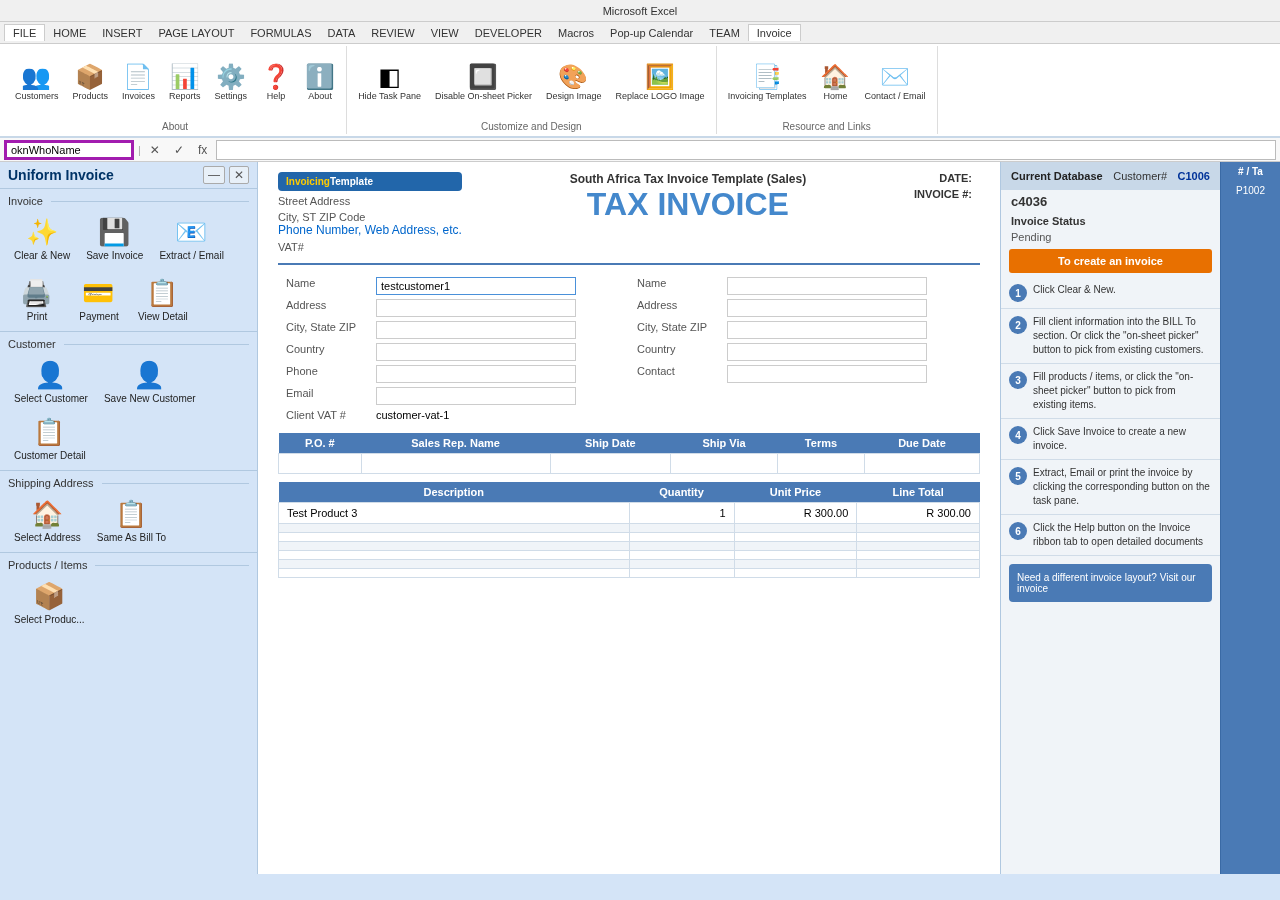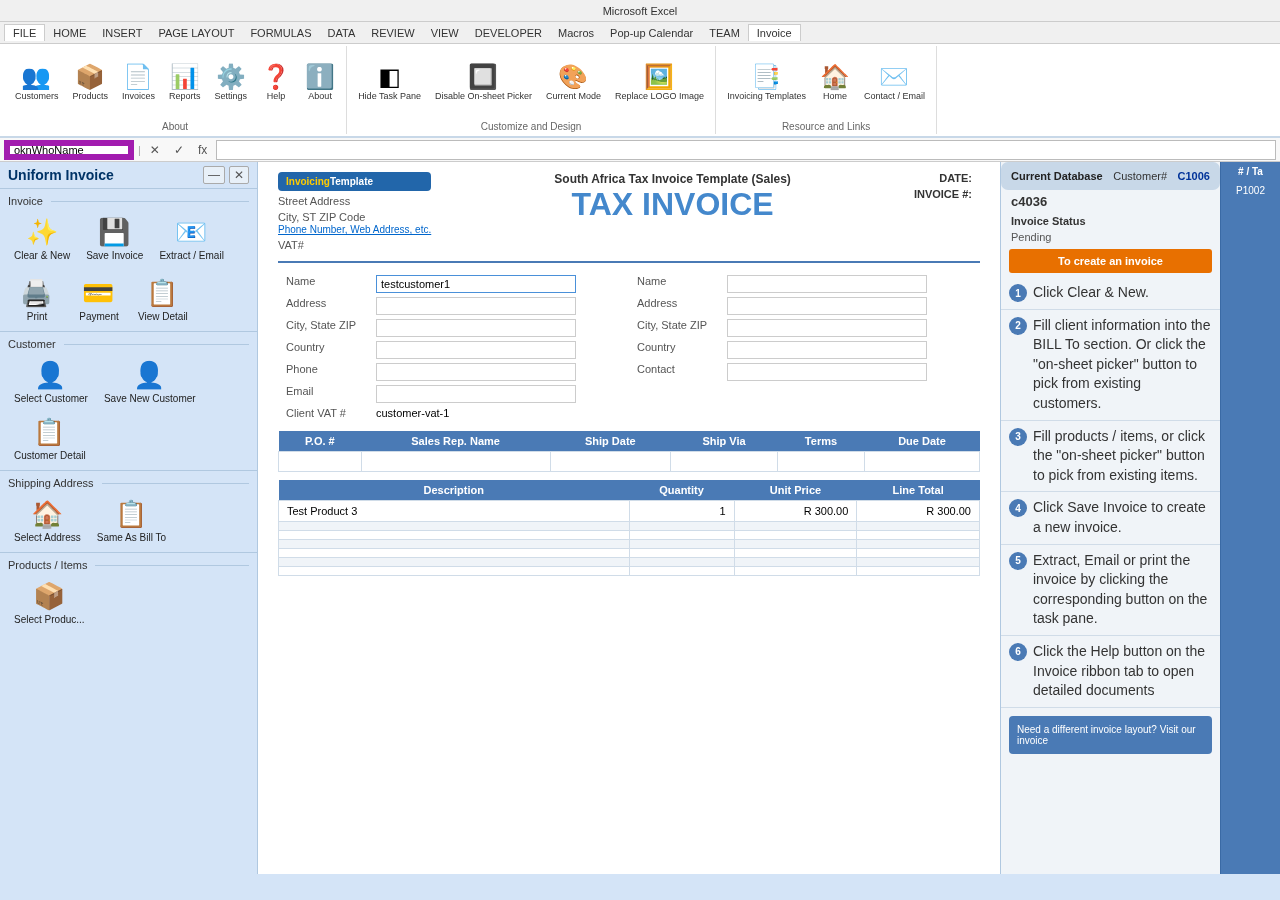--- a/index.html
+++ b/index.html
@@ -17,21 +17,21 @@
     .ribbon { background: #fff; border-bottom: 2px solid #c8d8e8; display: flex; align-items: stretch; padding: 2px 4px; min-height: 90px; }
     .ribbon-group { display: flex; flex-direction: column; align-items: center; border-right: 1px solid #ddd; padding: 2px 6px; min-width: 60px; }
     .ribbon-group-label { font-size: 10px; color: #666; margin-top: auto; padding-top: 2px; text-align: center; }
     .ribbon-btns { display: flex; gap: 4px; flex: 1; align-items: center; justify-content: center; }
     .ribbon-btn { display: flex; flex-direction: column; align-items: center; cursor: pointer; padding: 3px 5px; border-radius: 3px; min-width: 40px; }
     .ribbon-btn .icon { font-size: 24px; line-height: 1; }
     .ribbon-btn .lbl { font-size: 9px; text-align: left; color: #333; line-height: 1.2; margin-top: 2px; }
 
     
     .formula-bar { background: #f8f8f8; border-bottom: 1px solid #ccc; display: flex; align-items: center; height: 24px; padding: 0 4px; gap: 4px; }
-    .name-box { width: 130px; border: 6px solid #a21caf; padding: 1px 4px; font-size: 11px; height: 20px; }
+    .name-box { width: 130px; border: 3px solid #a21caf; padding: 1px 4px; font-size: 11px; height: 20px; }
     .formula-btn { padding: 1px 5px; font-size: 12px; cursor: pointer; color: #555; border: none; background: transparent; }
     .formula-input { flex: 1; border: 1px solid #bbb; padding: 1px 4px; font-size: 11px; height: 20px; }
 
     
     .main-layout { display: flex; height: calc(900px - 22px - 22px - 26px - 94px - 24px); }
 
     
     .task-pane { width: 258px; background: #d4e4f7; border-right: 1px solid #b0c8e0; display: flex; flex-direction: column; overflow-y: auto; flex-shrink: 0; }
     .task-pane-header { display: flex; align-items: center; justify-content: space-between; padding: 4px 8px; }
     .task-pane-title { font-size: 14px; font-weight: bold; color: #003366; }
@@ -47,48 +47,48 @@
     .pane-btn .lbl { font-size: 10px; text-align: center; color: #222; line-height: 1.2; margin-top: 2px; }
 
     
     .spreadsheet { flex: 1; background: #fff; overflow: auto; display: flex; flex-direction: column; }
 
     
     .invoice-area { padding: 10px 20px; min-width: 700px; }
 
     
     .right-panel { width: 220px; background: #f0f4f8; border-left: 1px solid #b0c8e0; flex-shrink: 0; overflow-y: auto; }
-    .right-panel-top { background: #c8d8e8; padding: 8px 10px; border-radius: 7px; }
+    .right-panel-top { background: #c8d8e8; padding: 8px 10px; }
     .rp-title { font-size: 11px; font-weight: bold; color: #222; }
     .rp-value { font-size: 11px; color: #003399; font-weight: bold; }
     .rp-row { display: flex; justify-content: space-between; align-items: center; }
     .rp-cust { font-size: 13px; color: #333; padding: 4px 10px; font-weight: bold; }
     .rp-label { font-size: 11px; color: #333; padding: 2px 10px; font-weight: bold; }
     .rp-status { font-size: 11px; color: #555; padding: 2px 10px; }
 
     .steps-container { }
     .step-row { display: flex; align-items: flex-start; padding: 6px 8px; border-bottom: 1px solid #d0dce8; }
     .step-num { background: #4a7ab5; color: #fff; border-radius: 50%; width: 18px; height: 18px; display: flex; align-items: center; justify-content: center; font-size: 10px; font-weight: bold; flex-shrink: 0; margin-right: 6px; margin-top: 1px; }
-    .step-text { font-size: 14px; color: #333; line-height: 1.4; }
+    .step-text { font-size: 10px; color: #333; line-height: 1.4; }
     .step-highlight { background: #e87000; border-radius: 3px; padding: 6px 8px; margin: 4px 8px; text-align: center; }
     .step-highlight-text { color: #fff; font-size: 11px; font-weight: bold; }
 
     .need-diff { background: #4a7ab5; margin: 8px; padding: 8px; border-radius: 4px; }
     .need-diff-text { color: #fff; font-size: 10px; }
 
     
     .inv-header { display: flex; justify-content: space-between; align-items: flex-start; margin-bottom: 10px; }
     .inv-logo-area { display: flex; flex-direction: column; }
     .inv-logo { background: #2266aa; color: #fff; font-size: 10px; font-weight: bold; padding: 4px 8px; border-radius: 4px; display: inline-block; }
     .inv-logo span { color: #ff9900; }
     .inv-title-area { text-align: center; flex: 1; }
     .inv-subtitle { font-size: 12px; color: #333; font-weight: bold; }
     .inv-tax-title { font-size: 32px; font-weight: bold; color: #4488cc; }
     .inv-addr { font-size: 11px; color: #555; margin-top: 4px; }
-    .inv-link { color: #0066cc; font-size: 10px; text-decoration: underline; cursor: pointer; }
+    .inv-link { color: #0066cc; font-size: 12px; cursor: pointer; }
     .inv-date-row { display: flex; flex-direction: column; align-items: flex-end; font-size: 11px; }
     .inv-date-line { display: flex; gap: 8px; margin-bottom: 4px; }
     .inv-date-label { font-weight: bold; color: #333; }
 
     .bill-ship-table { width: 100%; border-collapse: collapse; margin: 10px 0; }
     .bill-ship-table td { padding: 2px 8px; font-size: 11px; vertical-align: top; }
     .bill-to-header { font-weight: bold; color: #003366; font-size: 12px; padding: 4px 8px; }
     .ship-to-header { font-weight: bold; color: #003366; font-size: 12px; padding: 4px 8px; }
     .field-label { font-weight: normal; color: #555; width: 90px; }
 
@@ -173,21 +173,21 @@
       <div class="ribbon-btn">
         <div class="icon">◧</div>
         <div class="lbl">Hide Task Pane</div>
       </div>
       <div class="ribbon-btn">
         <div class="icon">🔲</div>
         <div class="lbl">Disable On-sheet Picker</div>
       </div>
       <div class="ribbon-btn">
         <div class="icon">🎨</div>
-        <div class="lbl">Current Mode</div>
+        <div class="lbl">Design Image</div>
       </div>
       <div class="ribbon-btn">
         <div class="icon">🖼️</div>
         <div class="lbl">Replace LOGO Image</div>
       </div>
     </div>
     <div class="ribbon-group-label">Customize and Design</div>
   </div>
 
   <div class="ribbon-group">

